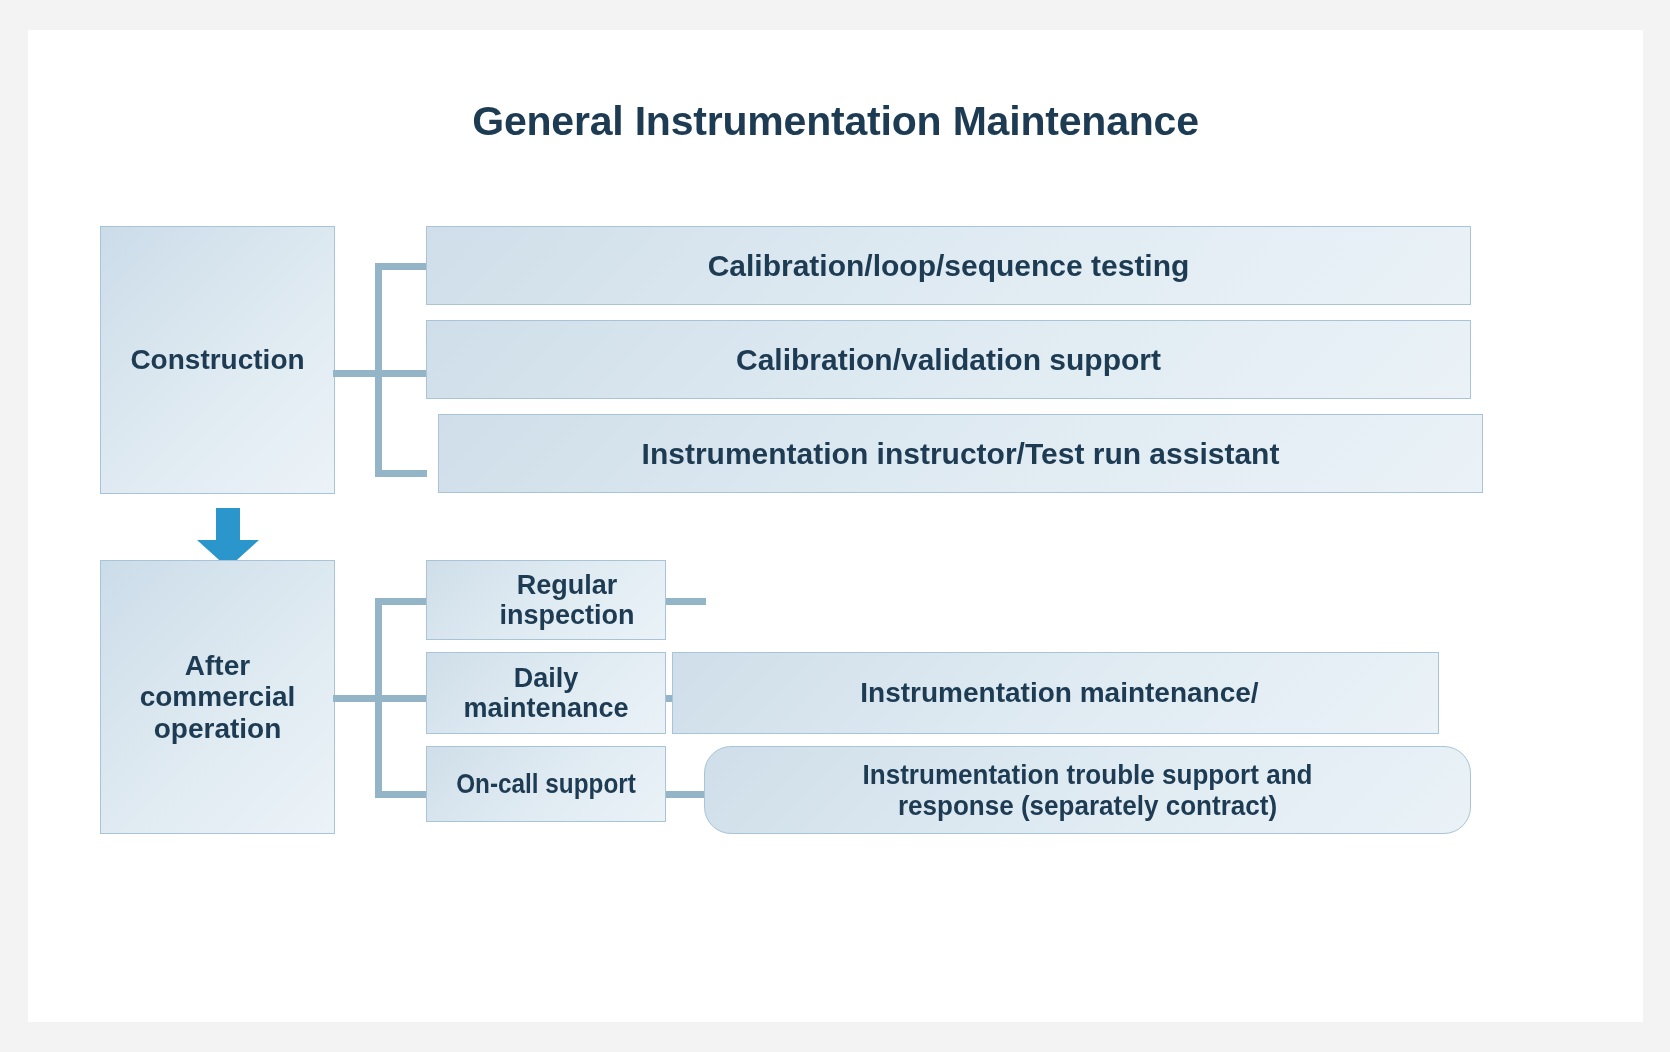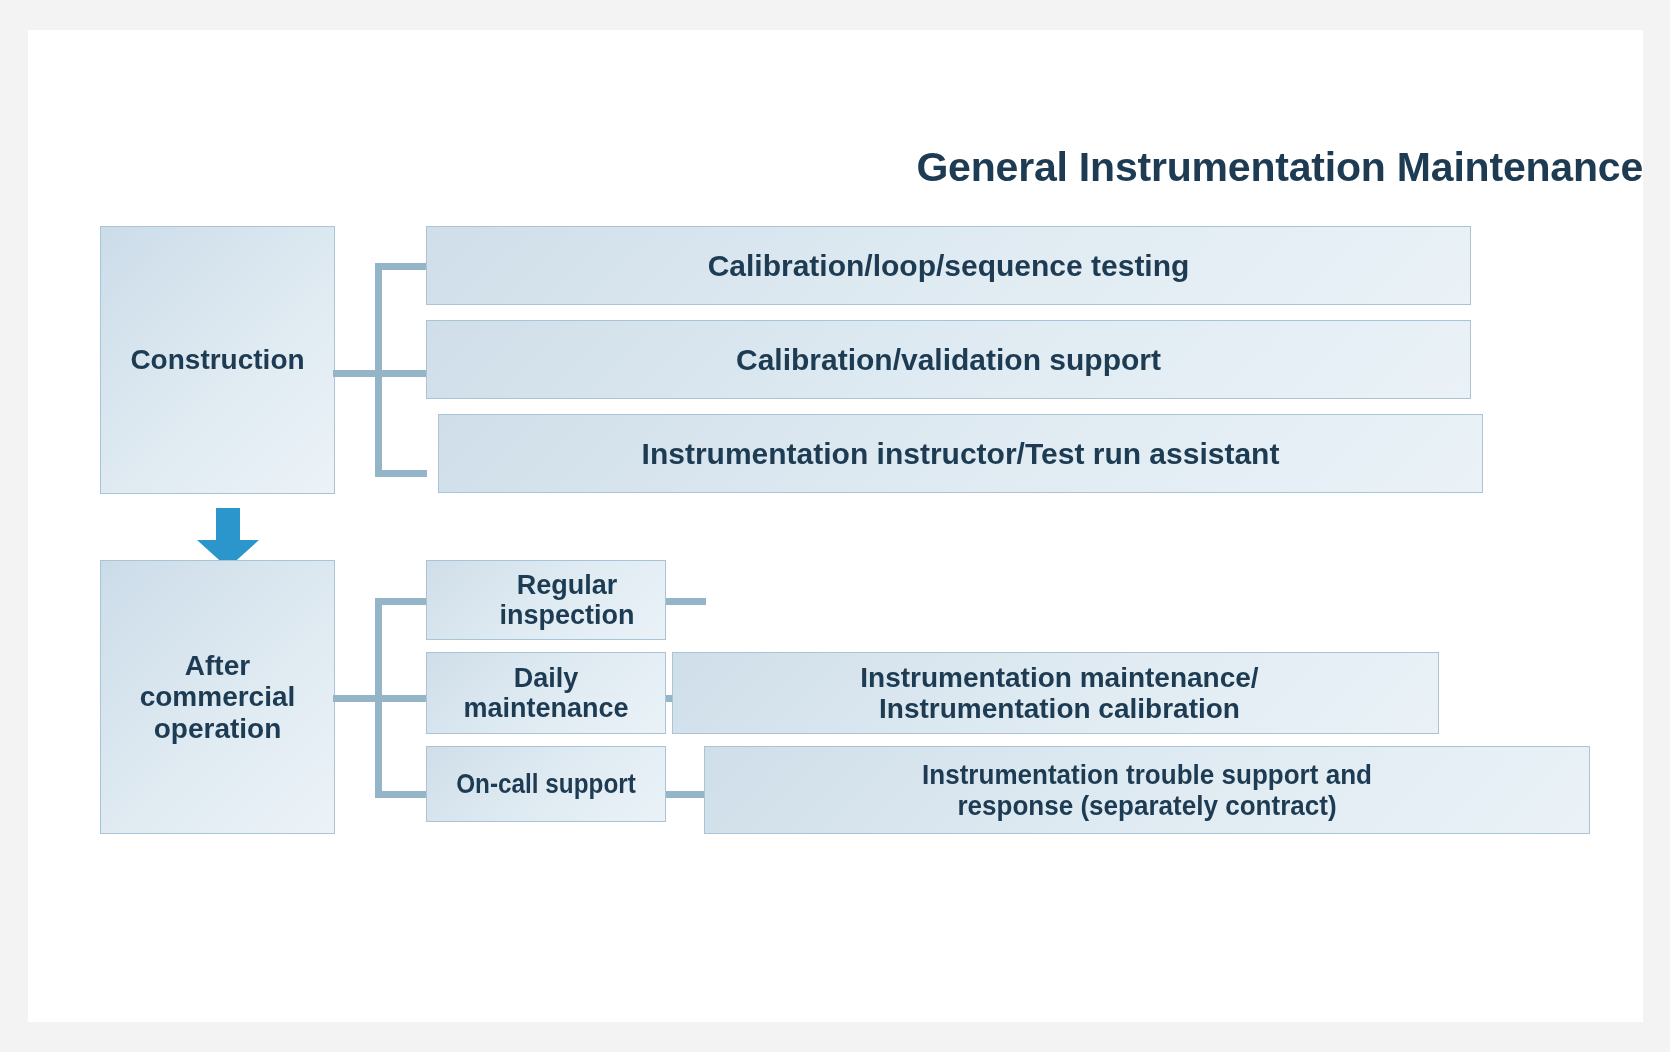--- a/index.html
+++ b/index.html
@@ -30,27 +30,26 @@
     width: 1615px;
     height: 992px;
   }
 
   
   #title {
     position: absolute;
     left: 0;
     top: 68px;
     width: 1615px;
-    text-align: right;
+    text-align: center;
     font-size: 41px;
     font-weight: bold;
     color: #1d3b52;
     letter-spacing: -0.2px;
     white-space: nowrap;
-    margin-top: 46px;
   }
 
   
   .box {
     position: absolute;
     box-sizing: border-box;
     border: 1.5px solid #a8c4d6;
     background: linear-gradient(135deg, #cfdee9 0%, #dde9f1 42%, #eaf2f7 100%);
     color: #1d3b52;
     font-weight: bold;
@@ -171,21 +170,21 @@
     <div class="box mid-box condensed" style="left:398px; top:716px; width:240px; height:76px;">
       <span class="txt">On-call support</span>
     </div>
 
     <div class="conn conn-h" style="left:638px; top:568px; width:40px;"></div>
     <div class="conn conn-h" style="left:638px; top:665px; width:40px;"></div>
     <div class="conn conn-h" style="left:638px; top:761px; width:40px;"></div>
 
 
     <div class="box wide-box" style="left:644px; top:622px; width:767px; height:82px; font-size:28px;padding-left:8px;">
-      <span class="txt"><span>Instrumentation maintenance/</span><br><span>Instrumentation calibration</span></span>
+      <span class="txt"><span>Instrumentation maintenance/</span><br></span>
     </div>
 
-    <div class="box wide-box condensed-2" style="left:676px; top:716px; width:886px; height:88px; font-size:28px;">
+    <div class="box wide-box condensed-2" style="left:676px; top:716px; width:767px; height:88px; font-size:28px;border-radius:27px;">
       <span class="txt"><span>Instrumentation trouble support and</span><br><span>response (separately contract)</span></span>
     </div>
 
   </div>
 </div>
 
 </body></html>

